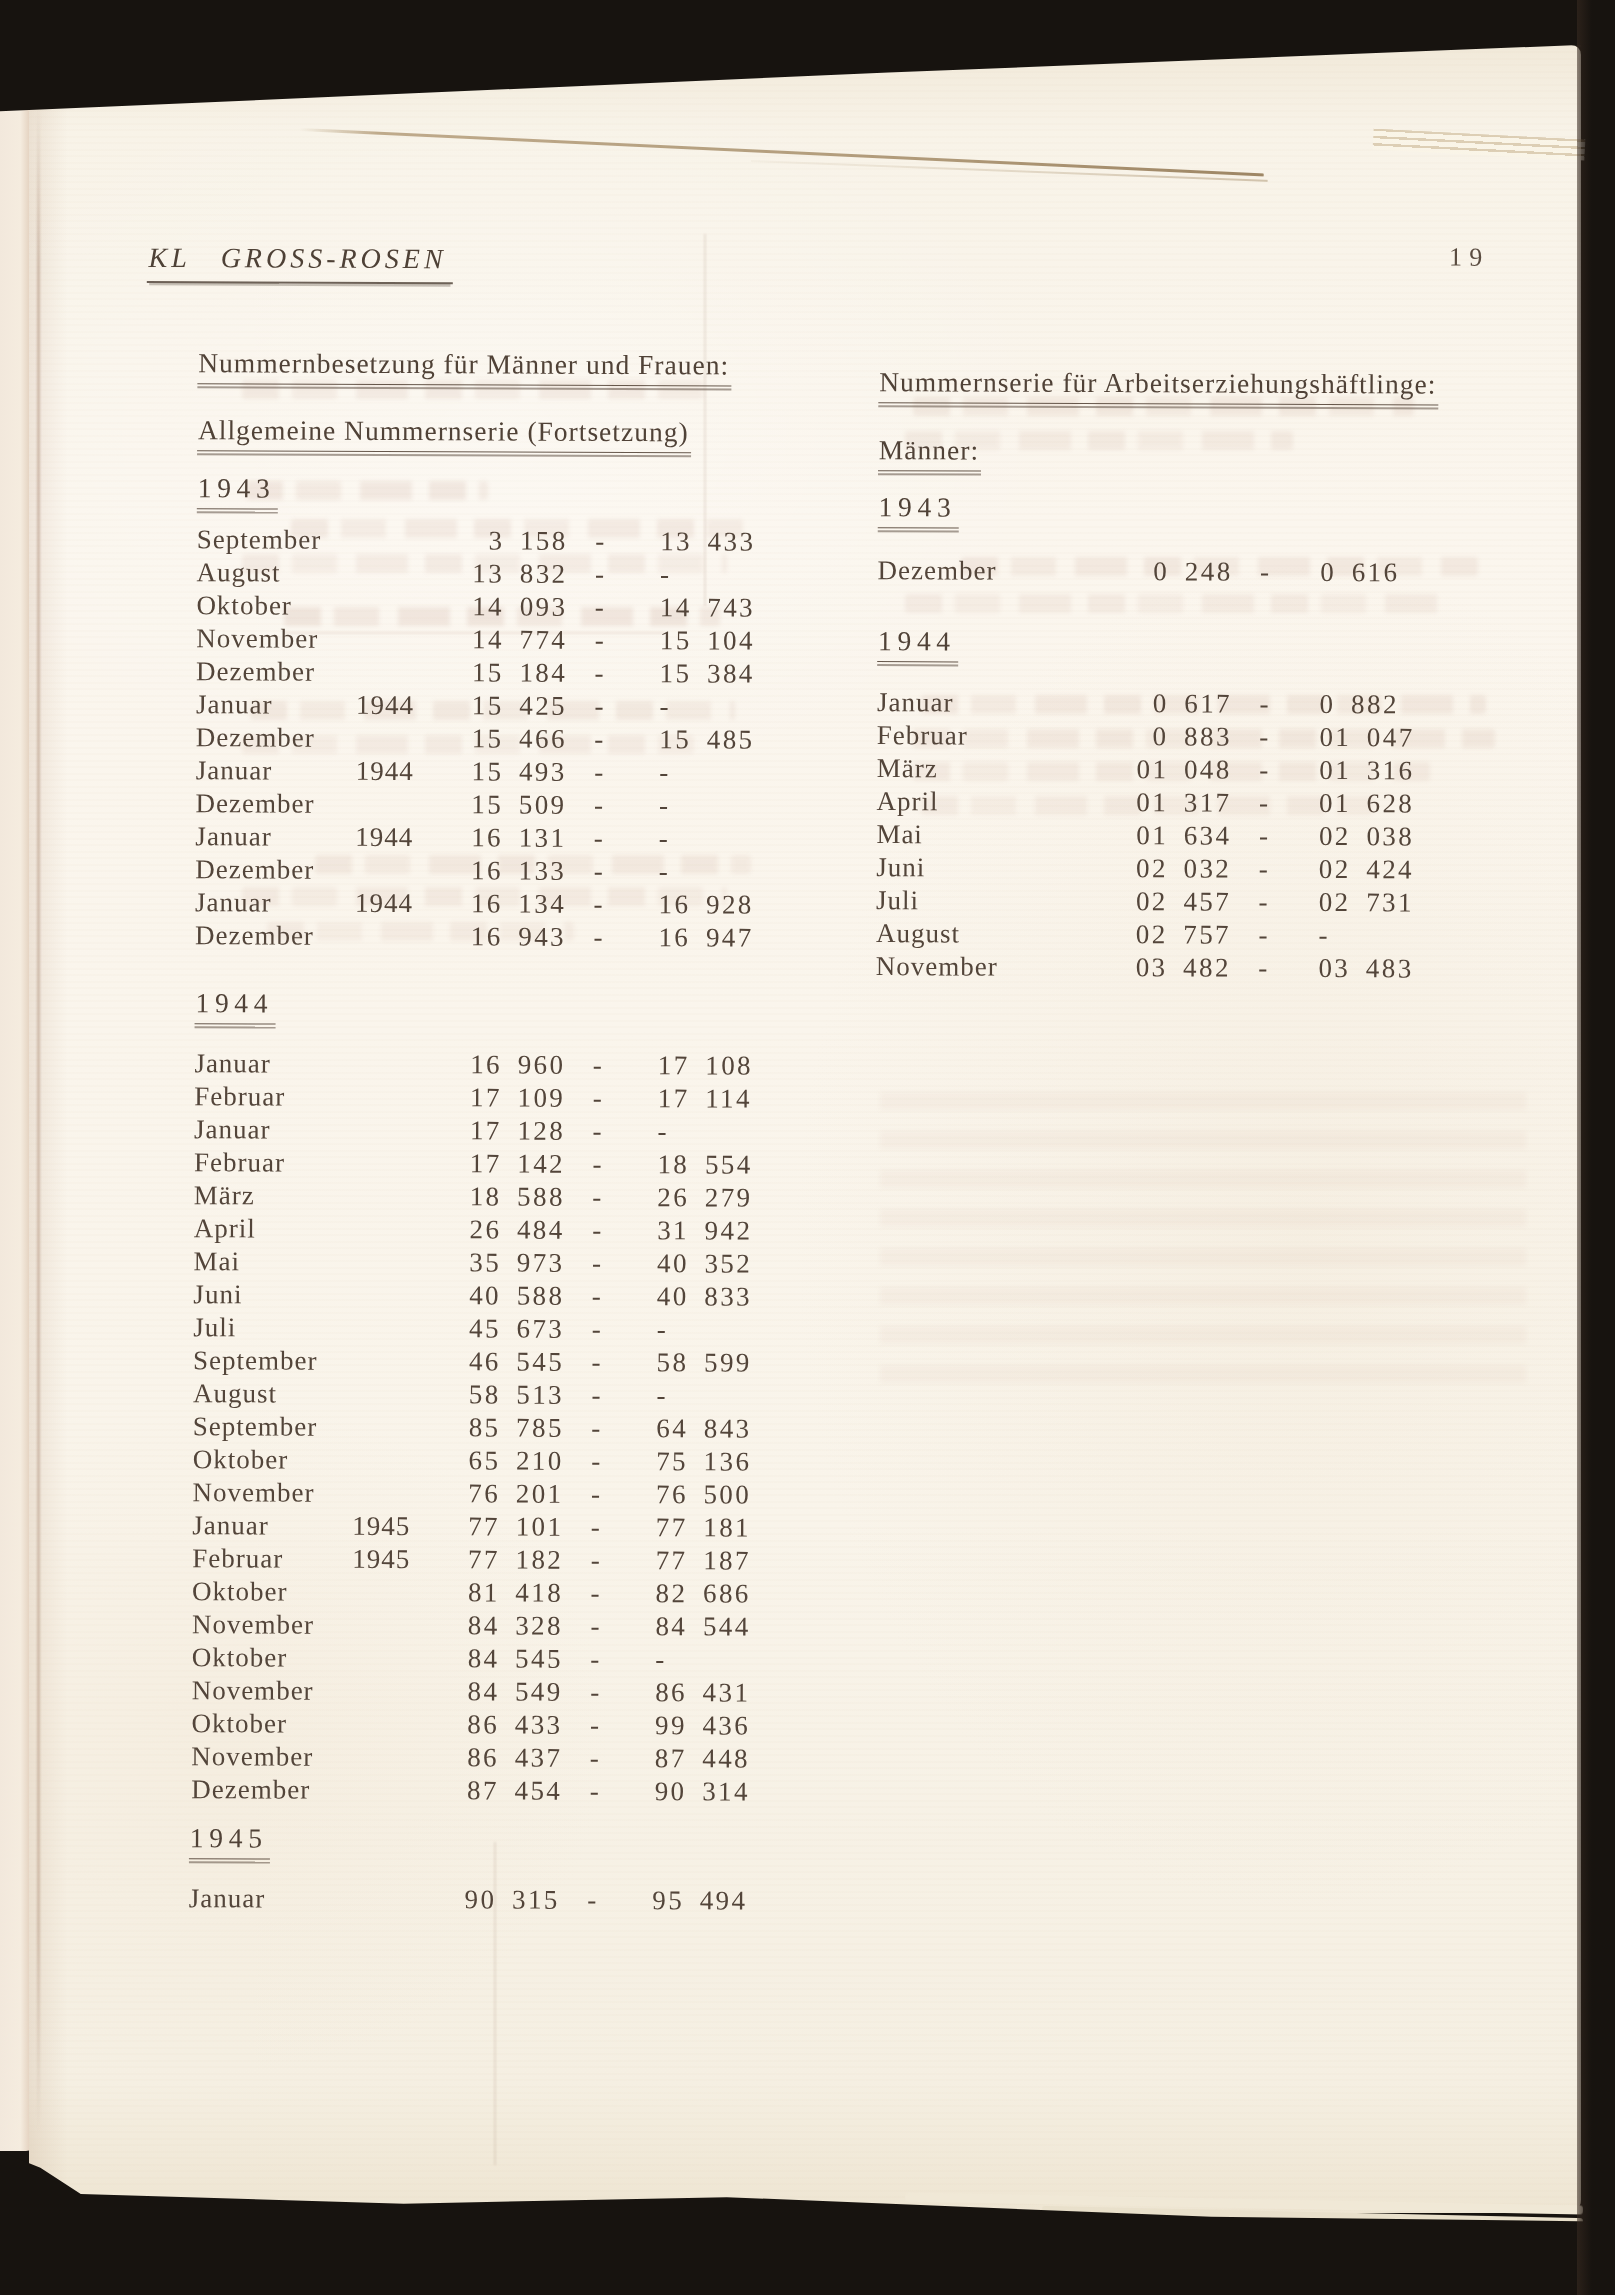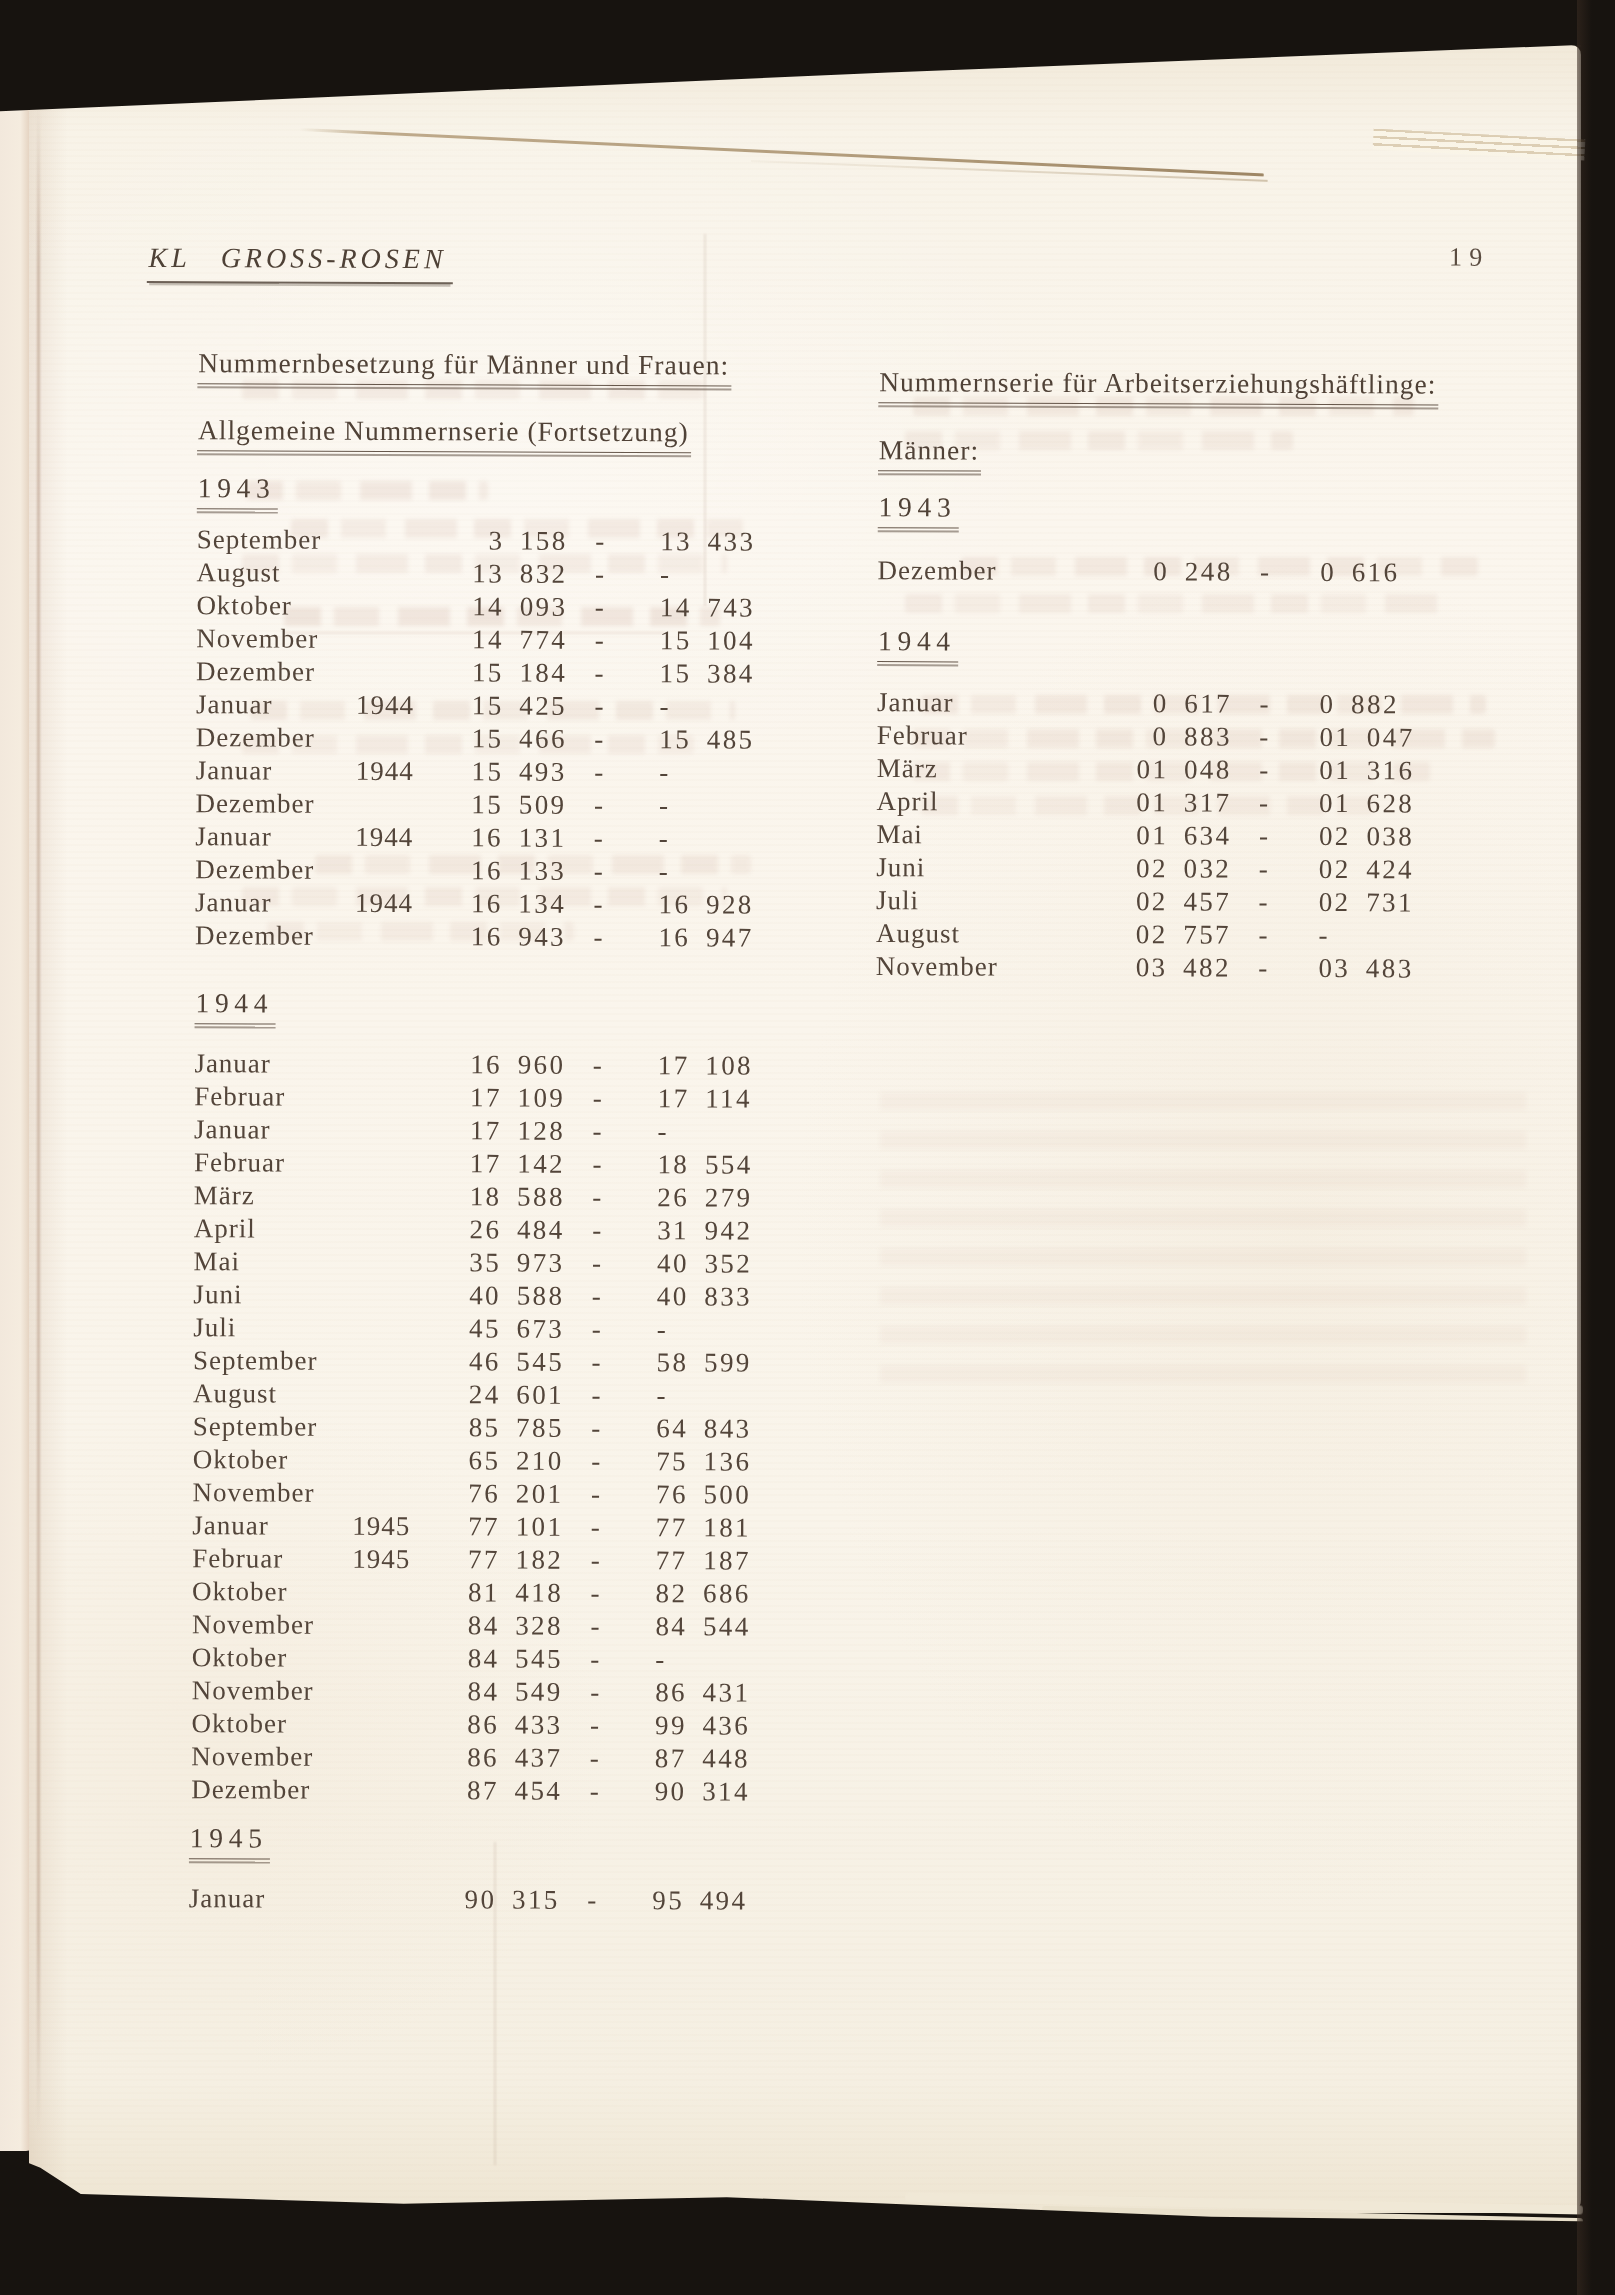--- a/index.html
+++ b/index.html
@@ -274,21 +274,21 @@
             <span class="num to">-</span>
           </div>
           <div class="t-row">
             <span class="lbl">September</span>
             <span class="num from">46 545</span>
             <span class="dash">-</span>
             <span class="num to">58 599</span>
           </div>
           <div class="t-row">
             <span class="lbl">August</span>
-            <span class="num from">24 601</span>
+            <span class="num from">58 513</span>
             <span class="dash">-</span>
             <span class="num to">-</span>
           </div>
           <div class="t-row">
             <span class="lbl">September</span>
             <span class="num from">85 785</span>
             <span class="dash">-</span>
             <span class="num to">64 843</span>
           </div>
           <div class="t-row">

